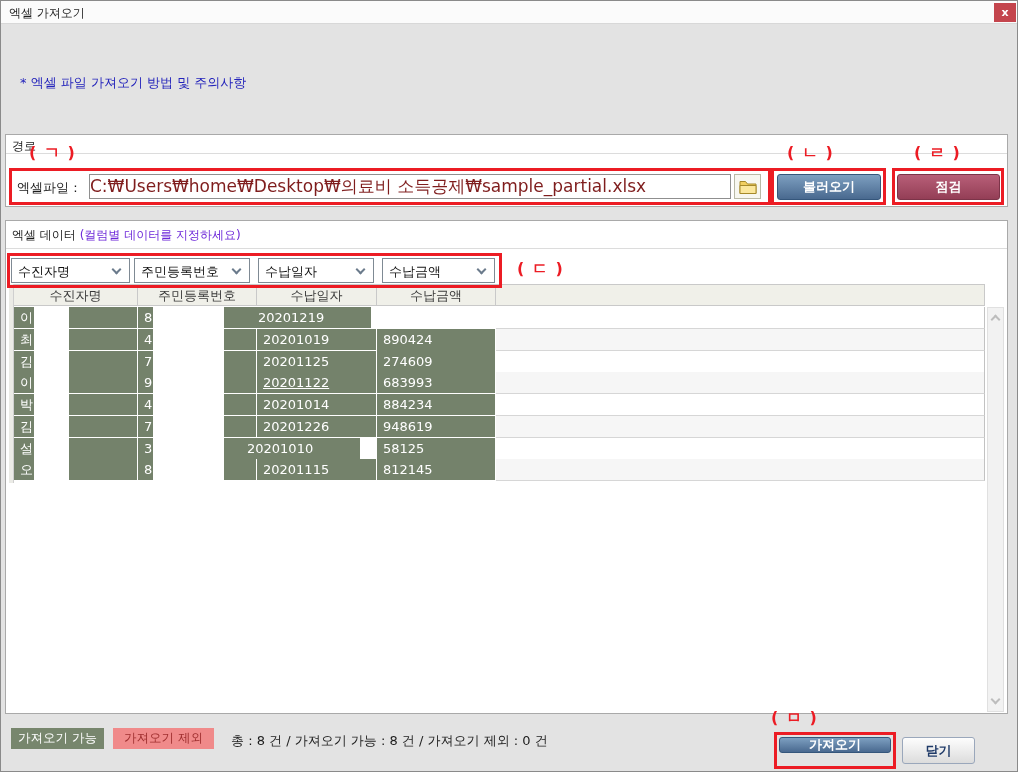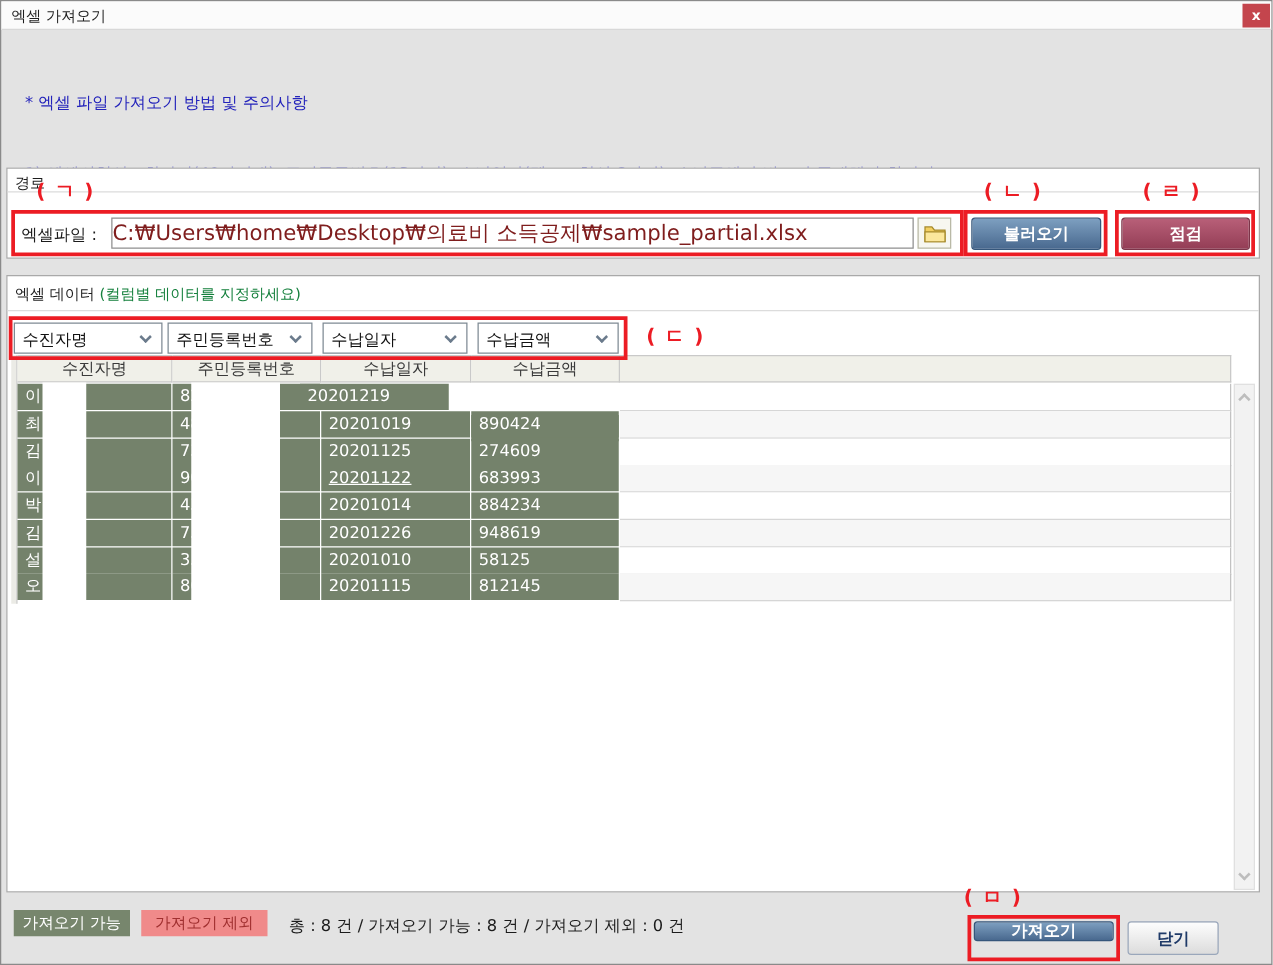--- a/index.html
+++ b/index.html
@@ -15,21 +15,21 @@
   .title { position:absolute; left:8px; top:4px; font-size:12px; color:#1e1e1e; }
   .close-btn { position:absolute; left:993px; top:2px; width:22px; height:19px; background:#c4454d; color:#fff;
     font-size:11px; font-weight:bold; text-align:center; line-height:19px; cursor:pointer; }
   
   .instructions { position:absolute; left:19px; top:34px; font-size:13px; line-height:19px; color:#2323bb; white-space:pre; }
   
   .groupbox { position:absolute; background:#fff; border:1px solid #a9a9a9; }
   .gb-path { left:4px; top:133px; width:1003px; height:73px; }
   .gb-data { left:4px; top:219px; width:1003px; height:494px; }
   .group-label { position:absolute; font-size:12px; color:#1c1c1c; }
-  .group-hint { color:#15803d; }
+  .group-hint { color:#6d28d9; }
   .gsep { position:absolute; height:1px; background:#dcdcdc; }
   
   .redbox { position:absolute; border:3px solid #ec1c24; z-index:5; pointer-events:none; }
   .ann { position:absolute; color:#ec1c24; font-size:16px; font-weight:bold; z-index:6; letter-spacing:1px; }
   
   .file-label { position:absolute; left:16px; top:178px; font-size:13px; color:#1c1c1c; }
   .file-input { position:absolute; left:88px; top:173px; width:642px; height:25px; border:1px solid #8f8f8f;
     font-size:17px; padding:0 0; color:#7f1d1d; background:#fff; font-family:inherit; }
   .folder-btn { position:absolute; left:733px; top:173px; width:27px; height:25px; background:#f7f7f0;
     border:1px solid #b9b9a6; display:flex; align-items:center; justify-content:center; cursor:pointer; }
@@ -136,21 +136,21 @@
   <div class="gutter"></div>
   <div class="th" style="left:13px; width:124px;">수진자명</div>
   <div class="th" style="left:137px; width:119px;">주민등록번호</div>
   <div class="th" style="left:256px; width:120px;">수납일자</div>
   <div class="th" style="left:376px; width:119px;">수납금액</div>
   <div class="th" style="left:495px; width:489px;"></div>
 
   <div class="trow" style="top:306px;">
     <div class="td" style="left:0; width:123px;">이</div>
     <div class="td" style="left:124px; width:118px;">82</div>
-    <div class="td" style="left:226px; width:119px;">20201219</div>
+    <div class="td" style="left:238px; width:119px;">20201219</div>
     <div class="td" style="left:363px; width:118px;margin-top:25px;">389539</div>
     <div class="stripe" style="left:482px; width:489px; background:#ffffff;"></div>
   </div>
   <div class="trow" style="top:328px;">
     <div class="td" style="left:0; width:123px;">최</div>
     <div class="td" style="left:124px; width:118px;">48</div>
     <div class="td" style="left:243px; width:119px;">20201019</div>
     <div class="td" style="left:363px; width:118px;">890424</div>
     <div class="stripe" style="left:482px; width:489px; background:#f6f6f6;"></div>
   </div>
@@ -178,21 +178,21 @@
   <div class="trow" style="top:415px;">
     <div class="td" style="left:0; width:123px;">김</div>
     <div class="td" style="left:124px; width:118px;">75</div>
     <div class="td" style="left:243px; width:119px;">20201226</div>
     <div class="td" style="left:363px; width:118px;">948619</div>
     <div class="stripe" style="left:482px; width:489px; background:#f6f6f6;"></div>
   </div>
   <div class="trow" style="top:437px;">
     <div class="td" style="left:0; width:123px;">설</div>
     <div class="td" style="left:124px; width:118px;">35</div>
-    <div class="td" style="left:243px; width:119px;">20201010</div>
+    <div class="td" style="left:227px; width:119px;">20201010</div>
     <div class="td" style="left:363px; width:118px;">58125</div>
     <div class="stripe" style="left:482px; width:489px; background:#ffffff;"></div>
   </div>
   <div class="trow" style="top:458px;">
     <div class="td" style="left:0; width:123px;">오</div>
     <div class="td" style="left:124px; width:118px;">86</div>
     <div class="td" style="left:243px; width:119px;">20201115</div>
     <div class="td" style="left:363px; width:118px;">812145</div>
     <div class="stripe" style="left:482px; width:489px; background:#f6f6f6;"></div>
   </div>

